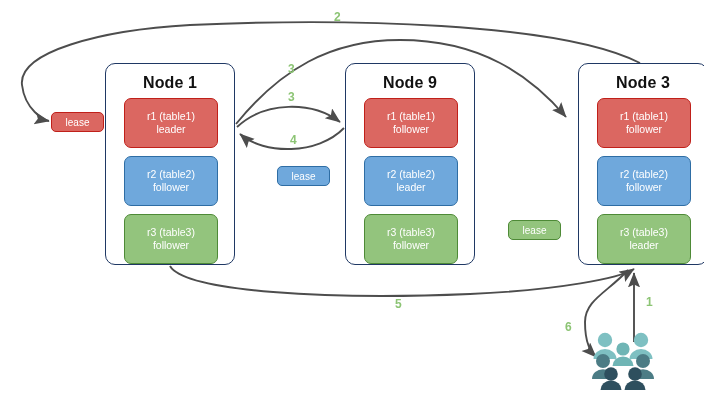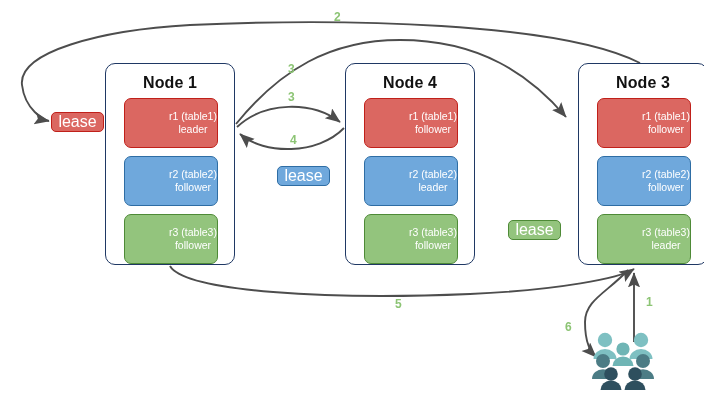--- a/index.html
+++ b/index.html
@@ -44,30 +44,30 @@
     border-radius: 7px;
     display: flex;
     flex-direction: column;
     align-items: center;
     justify-content: center;
     color: #ffffff;
     font-size: 10.5px;
     line-height: 13px;
     text-align: center;
   }
-  .replica span { display: block; padding-left: 44px; }
+  .replica span { display: block; }
   .lease {
     position: absolute;
     box-sizing: border-box;
     border-radius: 5px;
     display: flex;
     align-items: center;
     justify-content: center;
     color: #ffffff;
-    font-size: 16px;
+    font-size: 10px;
     text-align: center;
   }
   .step-label {
     position: absolute;
     font-size: 12px;
     font-weight: bold;
     color: #8CC474;
     text-align: center;
     white-space: nowrap;
   }
@@ -112,21 +112,21 @@
       <span>r2 (table2)</span>
       <span>follower</span>
     </div>
     <div class="replica" style="left:18px; top:150px; width:94px; height:50px; background:#93C47D; border:1.6px solid #4E8A37;">
       <span>r3 (table3)</span>
       <span>follower</span>
     </div>
   </div>
 
   <div class="node-box" style="left:345px; top:63px; width:130px; height:202px;">
-    <div class="node-title" style="top:10px;">Node 4</div>
+    <div class="node-title" style="top:10px;">Node 9</div>
     <div class="replica" style="left:18px; top:34px; width:94px; height:50px; background:#DB6761; border:1.6px solid #C0201A;">
       <span>r1 (table1)</span>
       <span>follower</span>
     </div>
     <div class="replica" style="left:18px; top:92px; width:94px; height:50px; background:#6FA8DC; border:1.6px solid #2E6DA4;">
       <span>r2 (table2)</span>
       <span>leader</span>
     </div>
     <div class="replica" style="left:18px; top:150px; width:94px; height:50px; background:#93C47D; border:1.6px solid #4E8A37;">
       <span>r3 (table3)</span>

